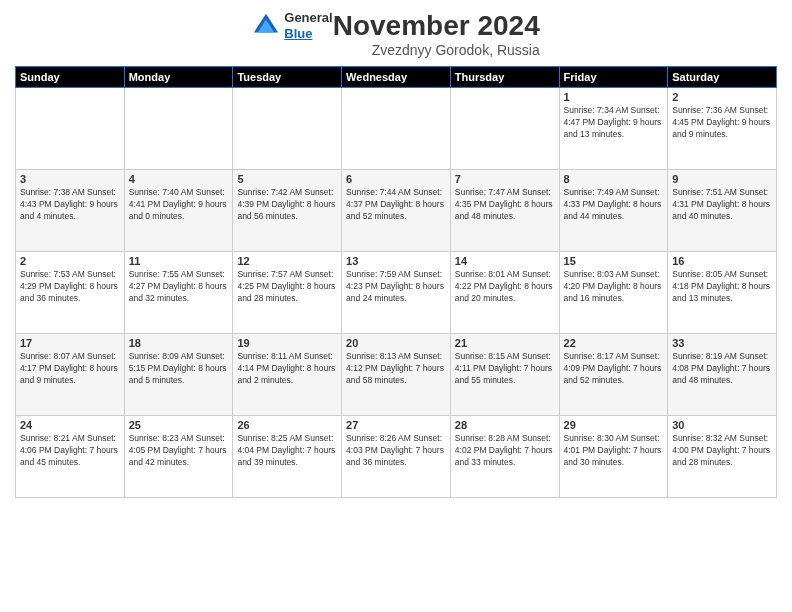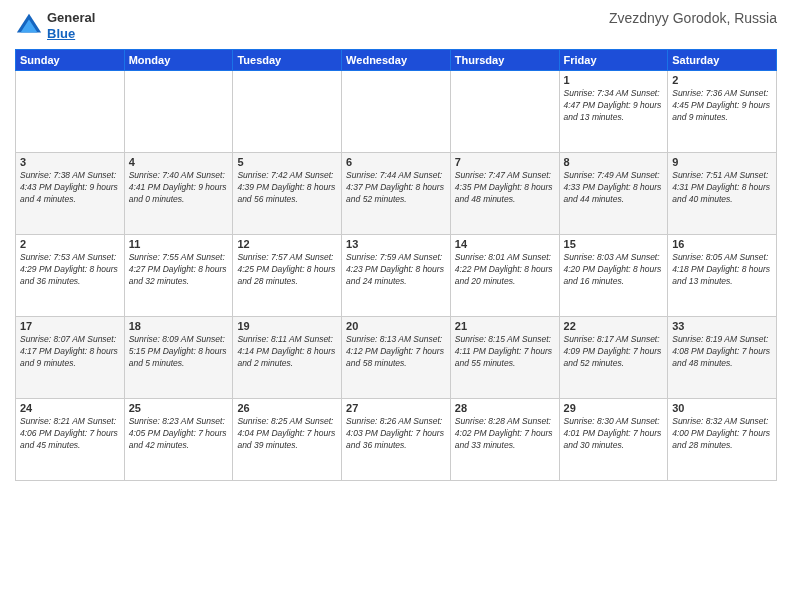--- a/index.html
+++ b/index.html
@@ -10,21 +10,21 @@
       height: 612px;
       overflow: hidden;
     }
     .container {
       width: 792px;
       height: 612px;
       padding: 10px 15px;
     }
     .header-area {
       display: flex;
-      justify-content: space-between;
+      justify-content: center;
       align-items: flex-start;
       margin-bottom: 8px;
     }
     .logo {
       display: flex;
       align-items: center;
       gap: 4px;
     }
     .logo-text {
       font-size: 13px;
@@ -48,21 +48,21 @@
     .location {
       font-size: 14px;
       color: #555;
     }
     .calendar-table {
       width: 100%;
       border-collapse: collapse;
       table-layout: fixed;
     }
     .calendar-table thead th {
-      background: #1d4ed8;
+      background: #000000;
       color: #fff;
       font-size: 11px;
       font-weight: bold;
       padding: 4px 4px;
       text-align: left;
       border: 1px solid #1a73e8;
     }
     .calendar-table tbody td {
       border: 1px solid #ccc;
       vertical-align: top;
@@ -81,21 +81,20 @@
       font-size: 11px;
       font-weight: bold;
       color: #333;
       display: block;
       margin-bottom: 2px;
     }
     .day-info {
       font-size: 8.5px;
       color: #333;
       line-height: 1.4;
-      font-style: italic;
     }
     .empty-cell {
       background: #fff !important;
     }
   </style>
 </head>
 <body>
 
 <div class="container">
   <div class="header-area">
@@ -103,20 +102,21 @@
       <svg class="logo-icon" viewBox="0 0 30 30">
         <polygon points="15,2 28,22 2,22" fill="#1565c0"></polygon>
         <polygon points="15,8 24,22 6,22" fill="#42a5f5"></polygon>
       </svg>
       <div class="logo-text">
         <span class="general">General</span><br>
         <span class="blue">Blue</span>
       </div>
     </div>
     <div class="title-area">
+      <div class="month-title">November 2024</div>
       <div class="location">Zvezdnyy Gorodok, Russia</div>
     </div>
   </div>
 
   <table class="calendar-table">
     <thead>
       <tr>
         <th>Sunday</th>
         <th>Monday</th>
         <th>Tuesday</th>

